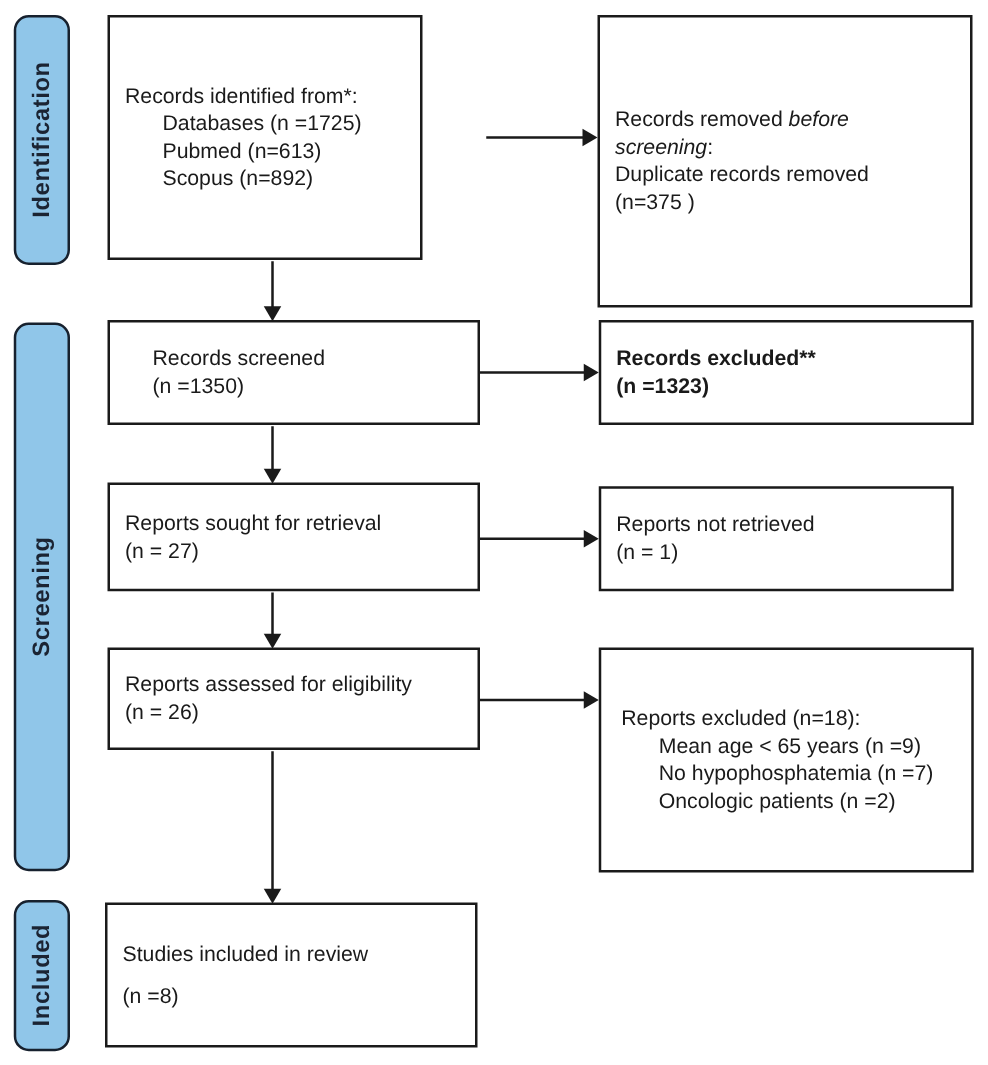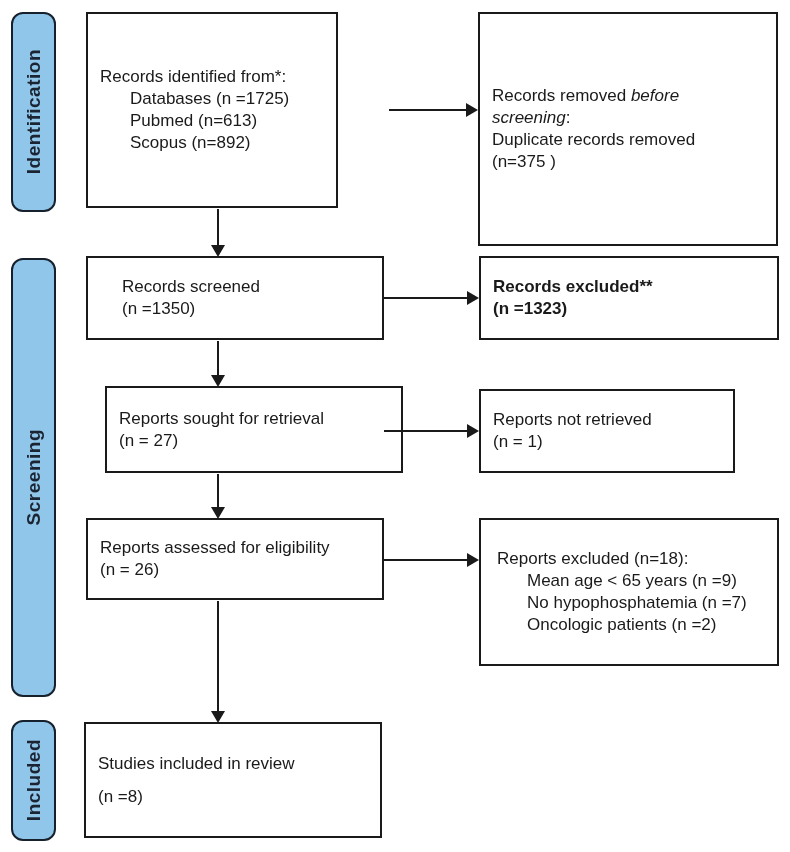--- a/index.html
+++ b/index.html
@@ -140,36 +140,36 @@
   <div class="flow-box" style="left:86px; top:256px; width:298px; height:84px;padding-left:34px;">
     <div class="line">Records screened</div>
     <div class="line">(n =1350)</div>
   </div>
 
   <div class="flow-box" style="left:479px; top:256px; width:300px; height:84px;font-weight:bold;">
     <div class="line">Records excluded**</div>
     <div class="line">(n =1323)</div>
   </div>
 
-  <div class="flow-box" style="left:86px; top:386px; width:298px; height:87px;margin-left:19px;">
+  <div class="flow-box" style="left:86px; top:386px; width:298px; height:87px;">
     <div class="line">Reports sought for retrieval</div>
     <div class="line">(n = 27)</div>
   </div>
 
-  <div class="flow-box" style="left:479px; top:389px; width:256px; height:84px;">
+  <div class="flow-box" style="left:479px; top:389px; width:284px; height:84px;">
     <div class="line">Reports not retrieved</div>
     <div class="line">(n = 1)</div>
   </div>
 
   <div class="flow-box" style="left:86px; top:518px; width:298px; height:82px;">
     <div class="line">Reports assessed for eligibility</div>
     <div class="line">(n = 26)</div>
   </div>
 
-  <div class="flow-box" style="left:479px; top:518px; width:300px; height:148px;padding-left:16px;">
+  <div class="flow-box" style="left:479px; top:518px; width:300px; height:180px;padding-left:16px;">
     <div class="line">Reports excluded (n=18):</div>
     <div class="line indent">Mean age &lt; 65 years (n =9)</div>
     <div class="line indent">No hypophosphatemia (n =7)</div>
     <div class="line indent">Oncologic patients (n =2)</div>
   </div>
 
   <div class="flow-box" style="left:84px; top:722px; width:298px; height:116px;gap:11px;">
     <div class="line">Studies included in review</div>
     <div class="line">(n =8)</div>
   </div>

